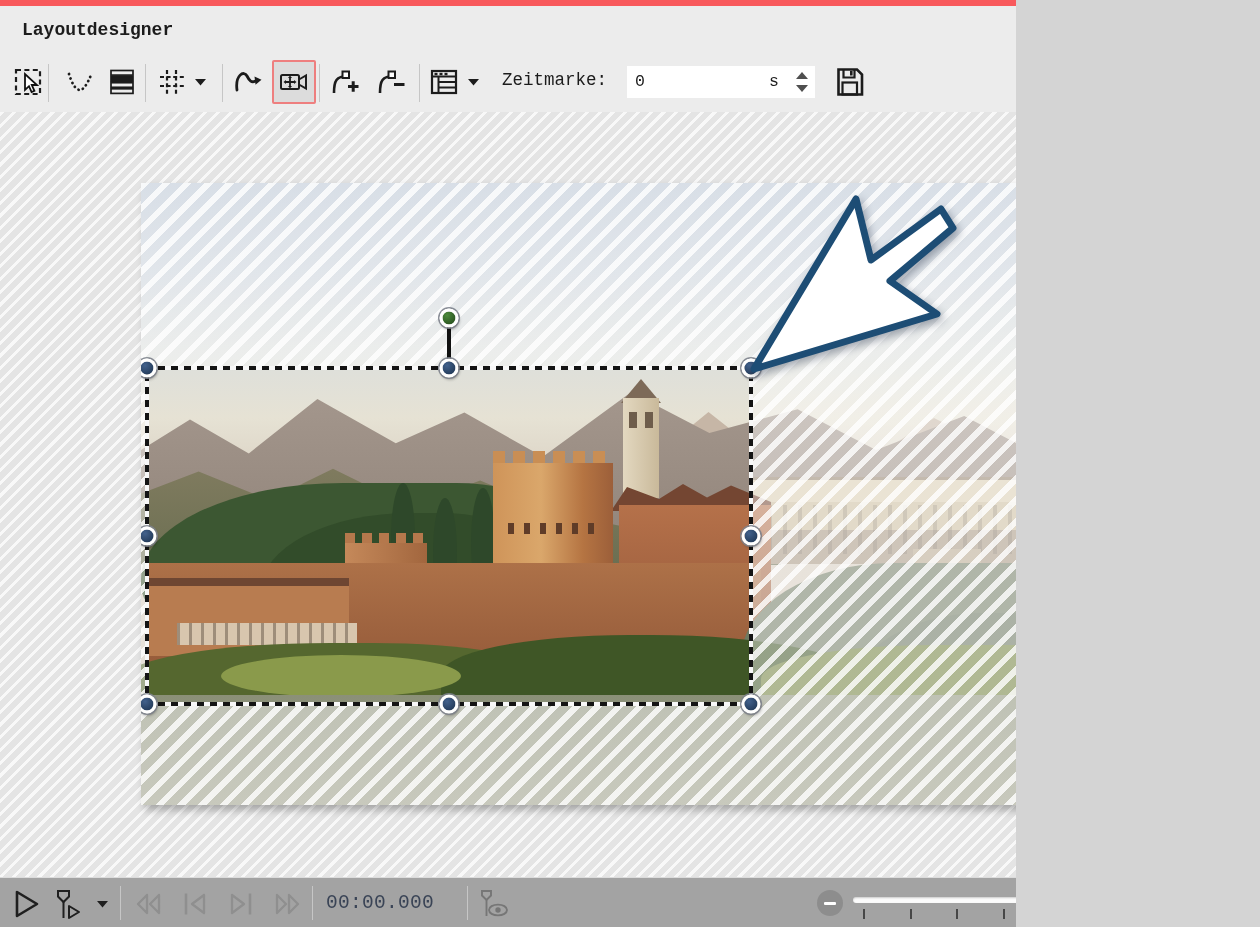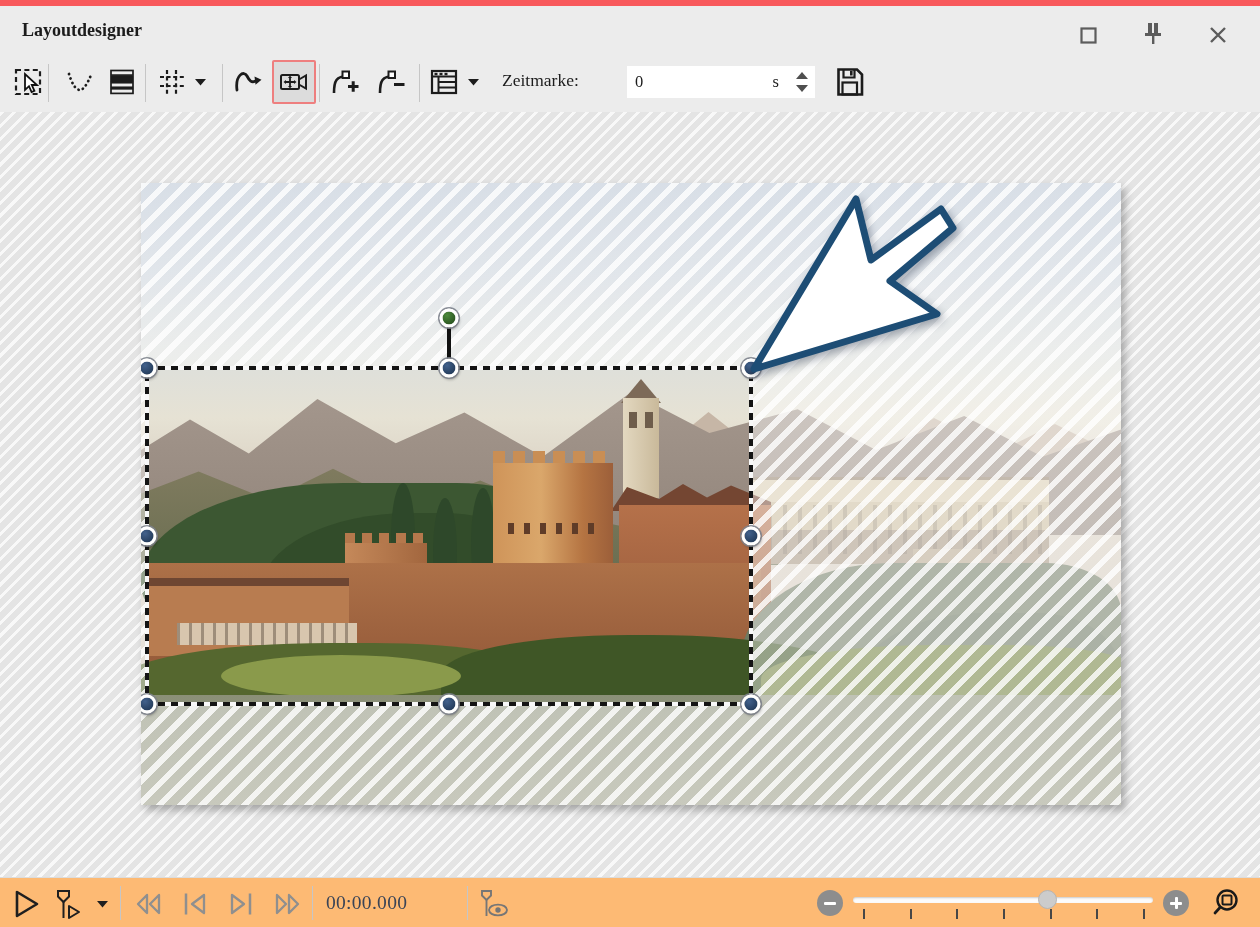--- a/index.html
+++ b/index.html
@@ -1,17 +1,17 @@
 <!DOCTYPE html>
 <html><head>
 <meta charset="utf-8">
 <style>
   html,body{margin:0;padding:0;background:#d4d4d4;}
-  #app{position:relative;width:1260px;height:927px;background:#ececec;
-       font-family:Liberation Serif, serif;overflow:hidden;
+  #app{position:relative;width:1016px;height:927px;background:#ececec;
+       font-family:Liberation Mono, monospace;overflow:hidden;
        -webkit-user-select:none;user-select:none;}
 
   
   .accent-stripe{position:absolute;left:0;top:0;width:1260px;height:6px;background:#f8595c;}
   .titlebar{position:absolute;left:0;top:6px;width:1260px;height:52px;background:#ececec;}
   .win-title{position:absolute;left:22px;top:14px;font-size:18px;font-weight:bold;color:#1c1c1c;}
   .win-btn{position:absolute;top:14px;width:34px;height:30px;display:flex;align-items:center;justify-content:center;cursor:default;}
   .win-btn svg{display:block;}
 
   
@@ -99,21 +99,21 @@
   .handle{position:absolute;width:13px;height:13px;border-radius:50%;
     background:radial-gradient(circle at 35% 30%,#42618c,#253d5c 75%);
     border:3px solid #fff;transform:translate(-50%,-50%);
     box-shadow:0 0 0 1.5px rgba(125,130,140,.9),1px 2px 3px rgba(0,0,0,.35);}
   .handle.green{background:radial-gradient(circle at 35% 30%,#4c8a3c,#2c5622 75%);}
   .rot-stem{position:absolute;left:300px;top:-42px;width:4px;height:42px;background:#111;}
 
   .arrow-annot{position:absolute;left:690px;top:183px;filter:drop-shadow(3px 4px 4px rgba(60,70,90,.45));}
 
   
-  .bottombar{position:absolute;left:0;top:877px;width:1260px;height:50px;background:#fdba74;border-top:1px solid #dcdcdc;box-sizing:border-box;}
+  .bottombar{position:absolute;left:0;top:877px;width:1260px;height:50px;background:#a3a3a3;border-top:1px solid #dcdcdc;box-sizing:border-box;}
   .bbtn{position:absolute;top:8px;width:38px;height:36px;display:flex;align-items:center;justify-content:center;}
   .bsep{position:absolute;top:8px;width:1px;height:34px;background:#c6c6c6;}
   .time-display{position:absolute;left:326px;top:14px;font-size:19.5px;color:#3a4456;letter-spacing:.3px;}
   .zbtn{position:absolute;top:12px;width:26px;height:26px;border-radius:50%;background:#8d8d8d;display:flex;align-items:center;justify-content:center;}
   .zbtn .bar{width:12px;height:3px;background:#fff;border-radius:1px;}
   .zbtn .vbar{position:absolute;width:3px;height:12px;background:#fff;border-radius:1px;}
   .zslider{position:absolute;left:853px;top:0;width:300px;height:50px;}
   .ztrack{position:absolute;left:0;top:19px;width:300px;height:6px;background:#fcfcfc;border-radius:3px;box-shadow:inset 0 1px 2px rgba(0,0,0,.2);}
   .zthumb{position:absolute;top:12px;width:19px;height:19px;margin-left:-10px;border-radius:50%;background:#cccccc;border:1px solid #b5b5b5;box-sizing:border-box;}
   .zticks{position:absolute;left:0;top:31px;width:300px;height:12px;}

